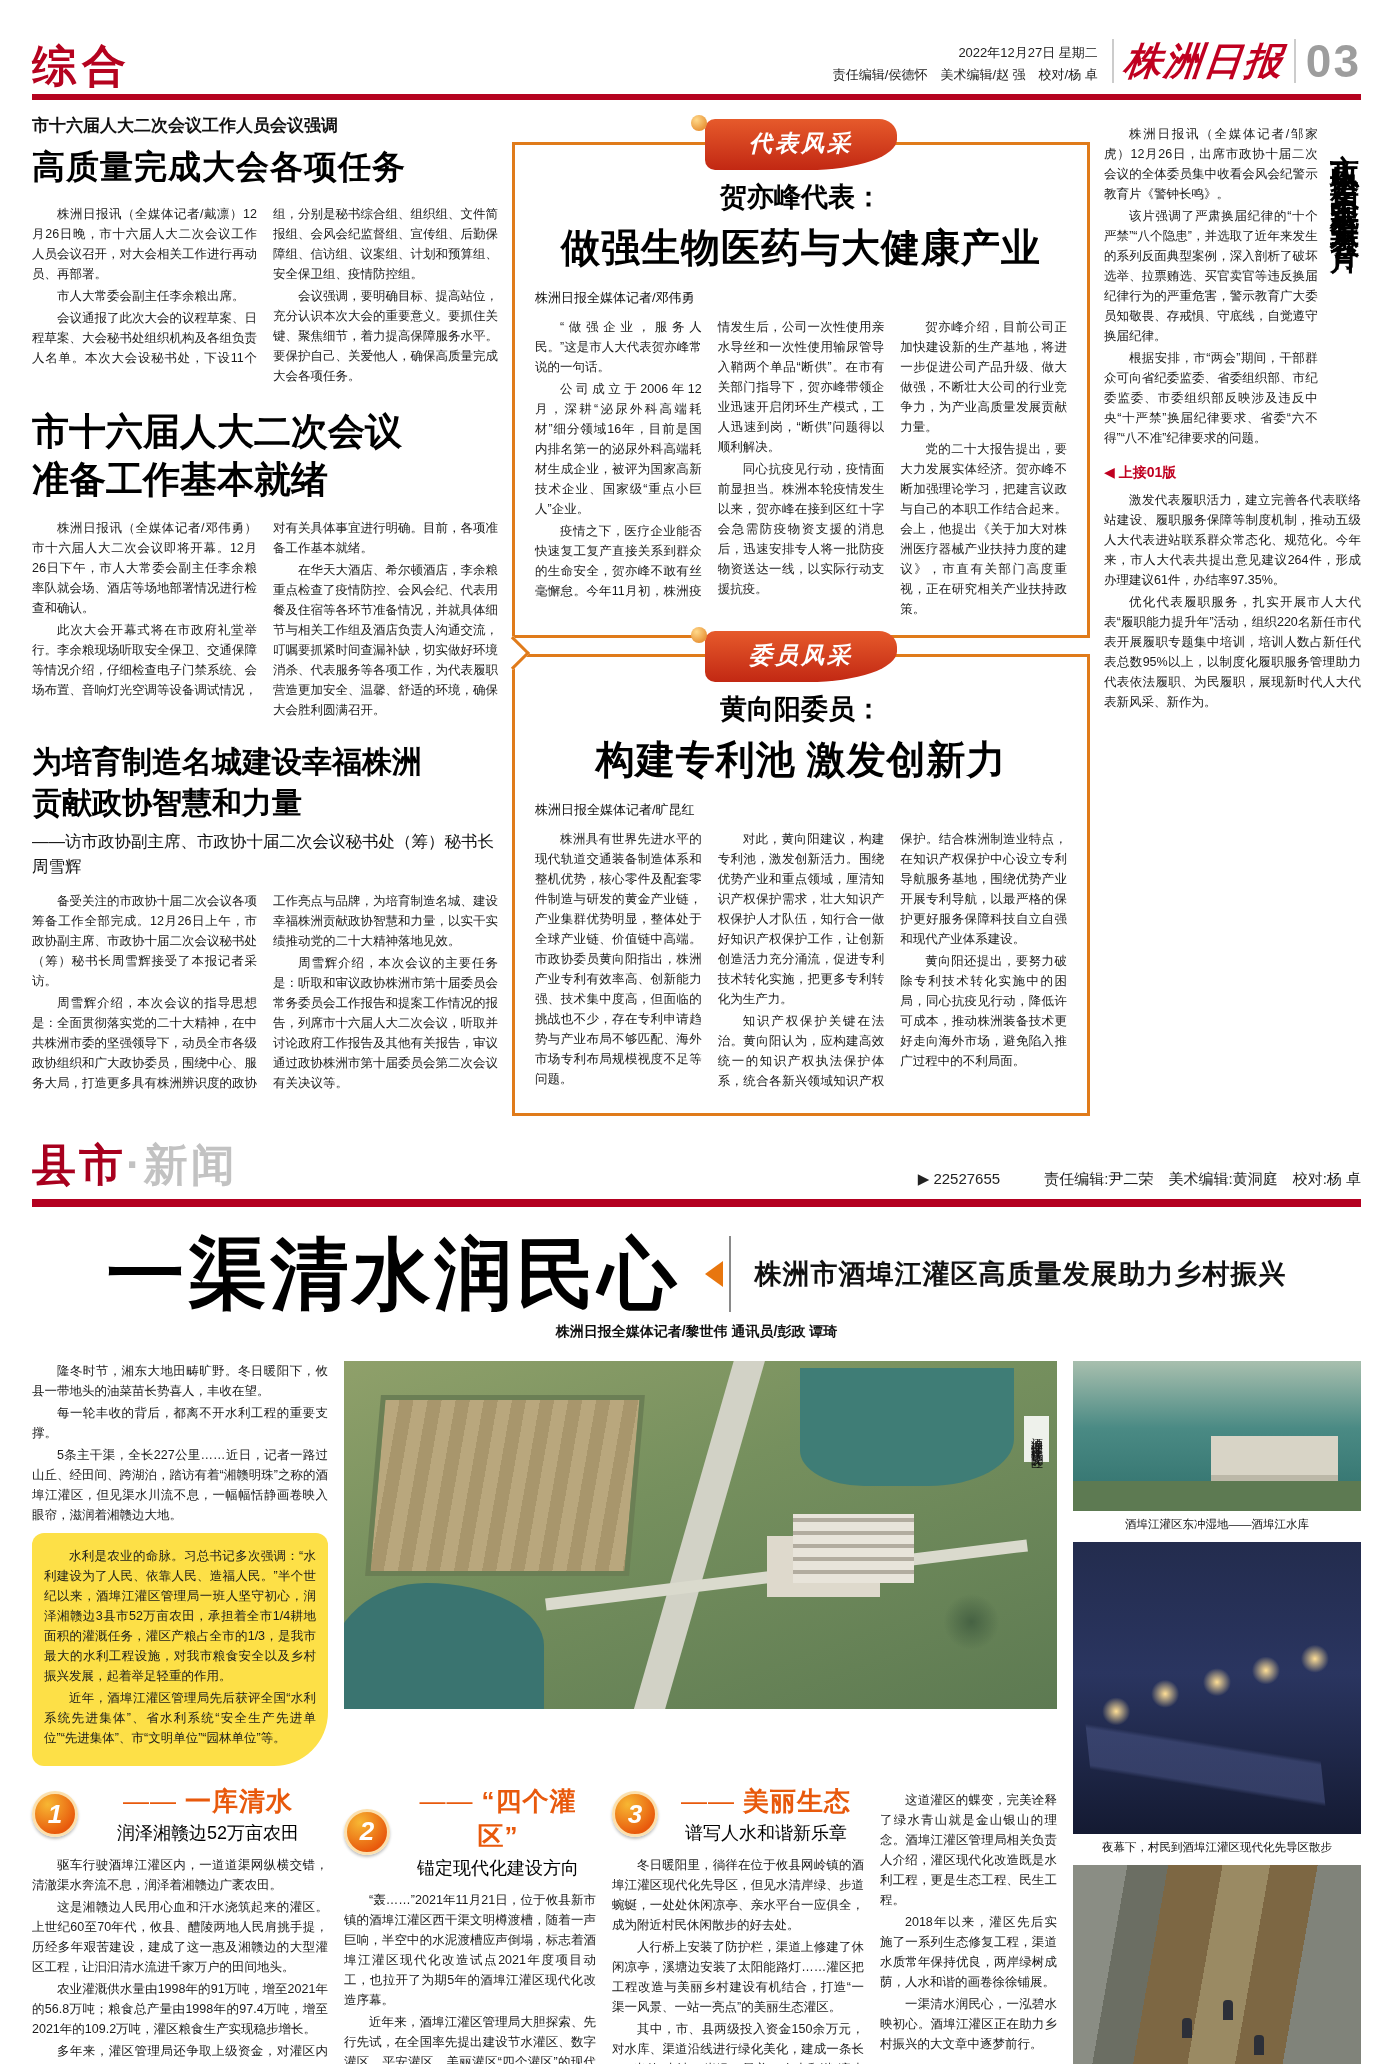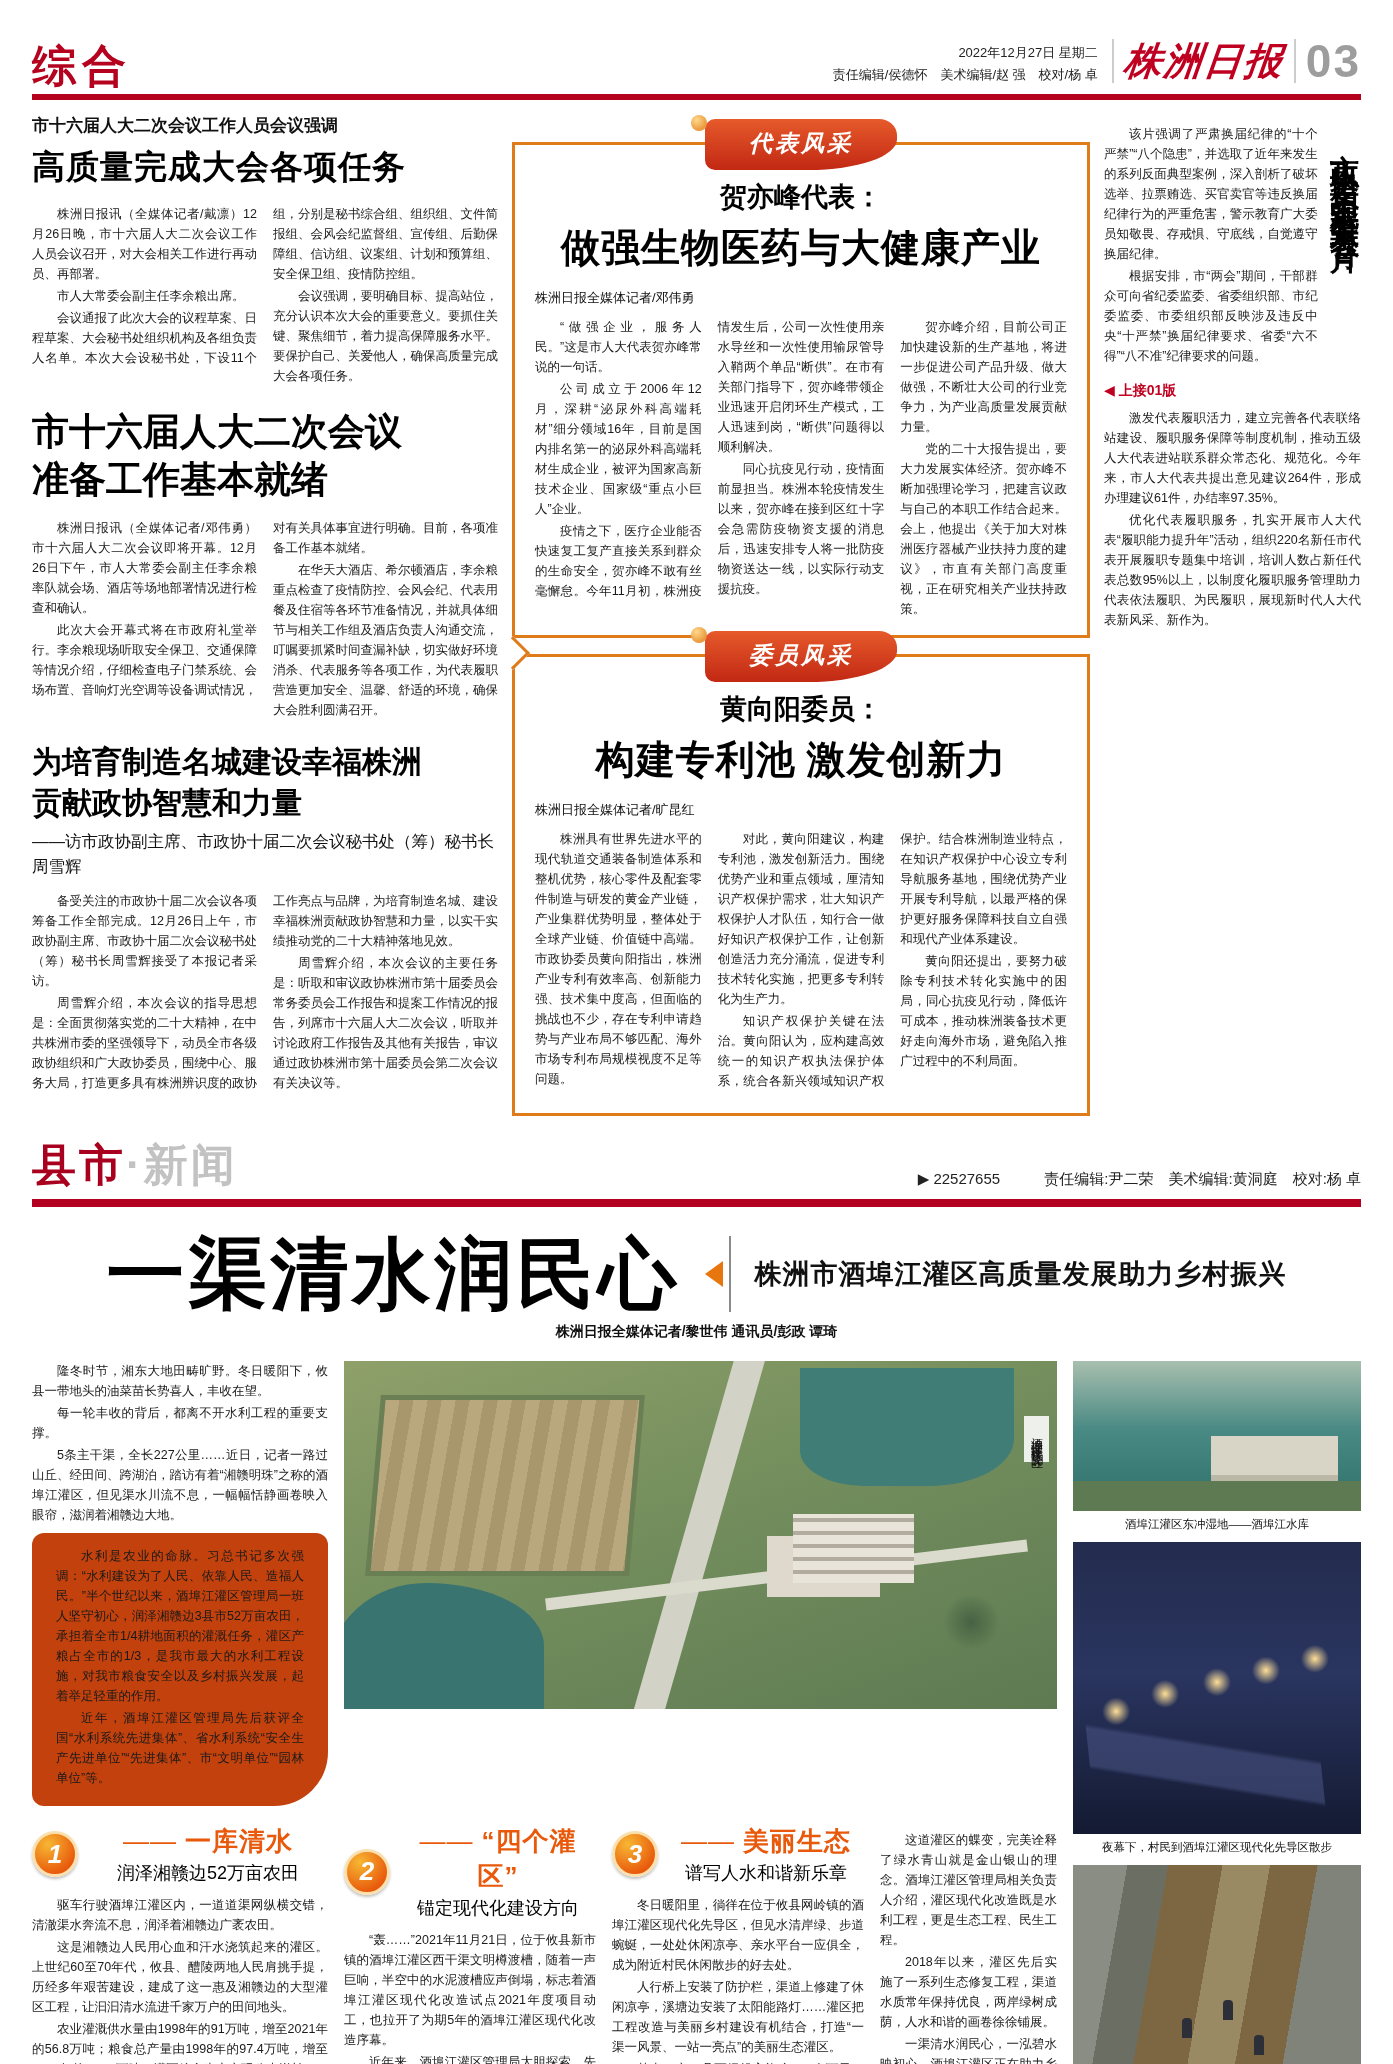--- a/index.html
+++ b/index.html
@@ -68,21 +68,21 @@
   .big-sub { font-size:27px; font-weight:700; color:#111; letter-spacing:1px; }
   .big-byline { text-align:center; font-size:14px; font-weight:bold; color:#111; margin:10px 0 20px; }
 
   
   .bottom-grid { display:flex; gap:16px; }
   .bottom-main { flex:1; }
   .right-rail { width:288px; flex:none; }
 
   .row1 { display:flex; gap:16px; }
   .intro-col { width:296px; flex:none; }
-  .cream-box { background:#c2410c; border-radius:12px 12px 54px 12px; padding:13px 24px 16px; margin-top:8px; }
+  .cream-box { background:#fde047; border-radius:12px 12px 54px 12px; padding:13px 12px 16px; margin-top:8px; }
   .cream-box p { font-size:12.5px; line-height:1.6; text-align:justify; text-indent:2em; color:#1a1a1a; margin-bottom:2px; }
 
   .photo { position:relative; overflow:hidden; }
   .photo-aerial { flex:1; height:348px; background:linear-gradient(160deg,#8fa06a,#76905e 40%,#5d7a52);
     background-image:radial-gradient(circle 26px at 12% 80%,#4e6b49,transparent 30px),radial-gradient(circle 20px at 70% 20%,#50704c,transparent 24px),radial-gradient(circle 24px at 88% 75%,#466243,transparent 28px),linear-gradient(160deg,#8fa06a,#76905e 40%,#5d7a52); }
   .pa-field { position:absolute; left:4%; top:10%; width:37%; height:52%; background:repeating-linear-gradient(95deg,#b9a77d 0 14px,#a8966c 14px 28px); border:5px solid #6b7f55; transform:skewX(-5deg); }
   .pa-pond { position:absolute; left:-2%; bottom:-4%; width:30%; height:40%; background:#3a7470; border-radius:45% 55% 0 0 / 60% 45% 0 0; }
   .pa-pond2 { position:absolute; right:6%; top:2%; width:30%; height:34%; background:#3f7d76; border-radius:0 0 40% 30%; }
   .pa-road { position:absolute; left:47%; top:-12%; width:4.2%; height:135%; background:#d2d2c6; transform:rotate(16deg); }
   .pa-road2 { position:absolute; left:28%; top:60%; width:68%; height:12px; background:#dadacd; transform:rotate(-7deg); }
@@ -203,20 +203,21 @@
             <p>对此，黄向阳建议，构建专利池，激发创新活力。围绕优势产业和重点领域，厘清知识产权保护需求，壮大知识产权保护人才队伍，知行合一做好知识产权保护工作，让创新创造活力充分涌流，促进专利技术转化实施，把更多专利转化为生产力。</p>
             <p>知识产权保护关键在法治。黄向阳认为，应构建高效统一的知识产权执法保护体系，统合各新兴领域知识产权保护。结合株洲制造业特点，在知识产权保护中心设立专利导航服务基地，围绕优势产业开展专利导航，以最严格的保护更好服务保障科技自立自强和现代产业体系建设。</p>
             <p>黄向阳还提出，要努力破除专利技术转化实施中的困局，同心抗疫见行动，降低许可成本，推动株洲装备技术更好走向海外市场，避免陷入推广过程中的不利局面。</p>
           </div>
       </div>
     </section>
 
     <section class="col-right">
       <div class="right-top">
         <div class="right-text body-text">
+            <p>株洲日报讯（全媒体记者/邹家虎）12月26日，出席市政协十届二次会议的全体委员集中收看会风会纪警示教育片《警钟长鸣》。</p>
             <p>该片强调了严肃换届纪律的“十个严禁”“八个隐患”，并选取了近年来发生的系列反面典型案例，深入剖析了破坏选举、拉票贿选、买官卖官等违反换届纪律行为的严重危害，警示教育广大委员知敬畏、存戒惧、守底线，自觉遵守换届纪律。</p>
             <p>根据安排，市“两会”期间，干部群众可向省纪委监委、省委组织部、市纪委监委、市委组织部反映涉及违反中央“十严禁”换届纪律要求、省委“六不得”“八不准”纪律要求的问题。</p>
           </div>
         <div class="v-title">市政协委员集中观看警示教育片</div>
       </div>
       <div class="continued">◀ 上接01版</div>
       <div class="body-text">
           <p>激发代表履职活力，建立完善各代表联络站建设、履职服务保障等制度机制，推动五级人大代表进站联系群众常态化、规范化。今年来，市人大代表共提出意见建议264件，形成办理建议61件，办结率97.35%。</p>
           <p>优化代表履职服务，扎实开展市人大代表“履职能力提升年”活动，组织220名新任市代表开展履职专题集中培训，培训人数占新任代表总数95%以上，以制度化履职服务管理助力代表依法履职、为民履职，展现新时代人大代表新风采、新作为。</p>
         </div>

